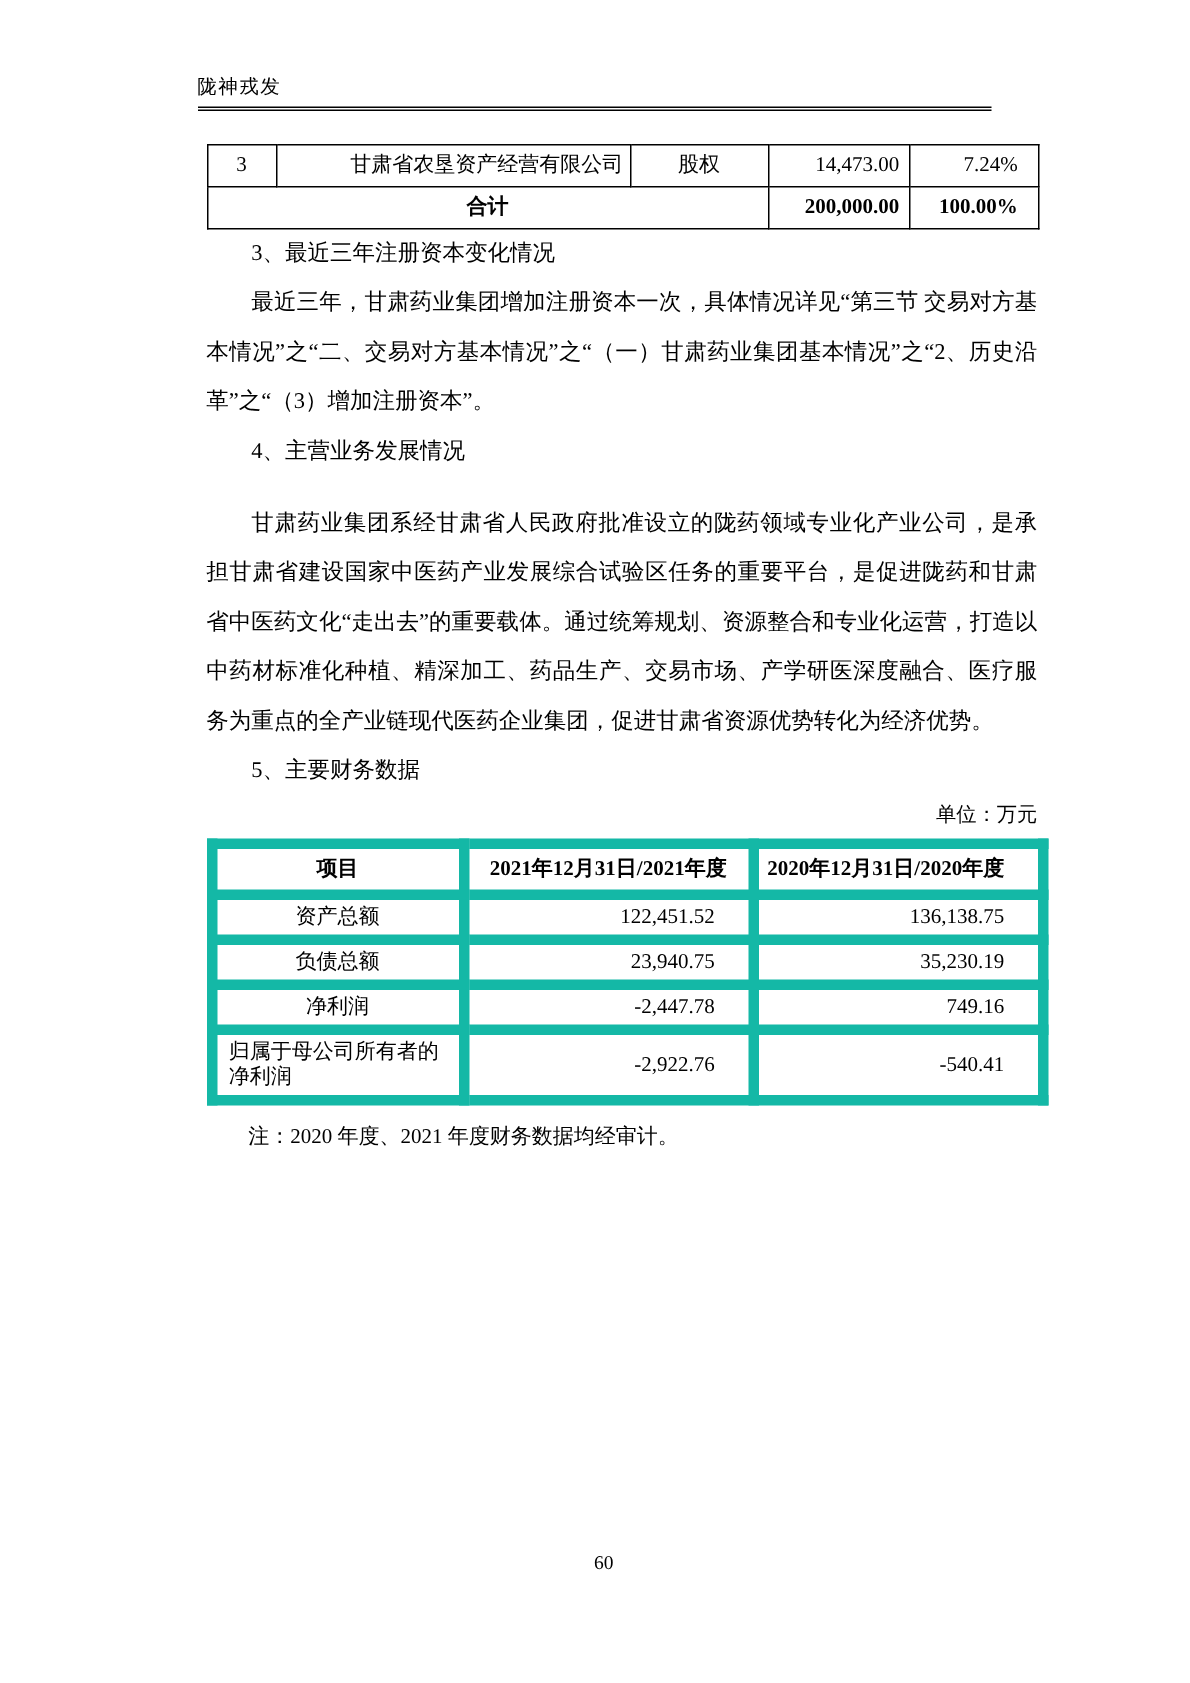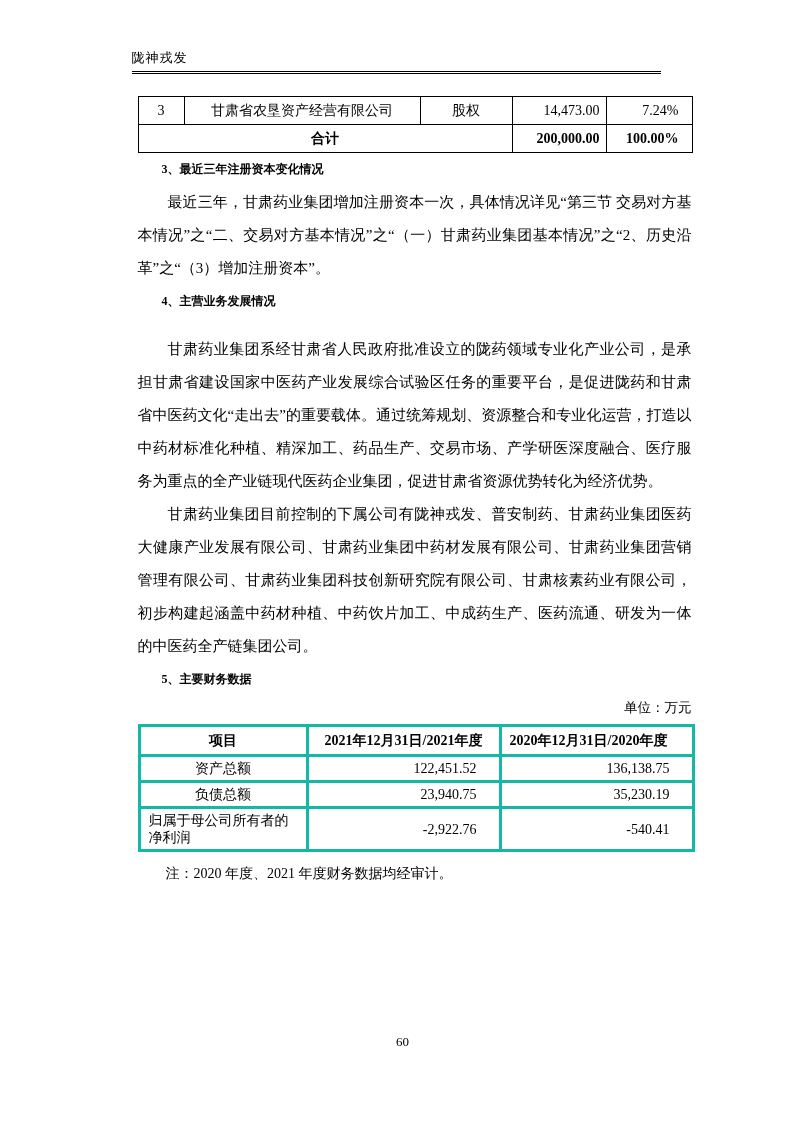--- a/index.html
+++ b/index.html
@@ -39,53 +39,53 @@
   
   .sh-table { border: 1px solid #000; }
   .sh-table td {
     border: 1px solid #000;
     font-size: 14px;
     line-height: 17px;
     padding: 5px 4px;
     vertical-align: middle;
   }
   .sh-table .c-no    { width: 46px;  text-align: center; }
-  .sh-table .c-name  { width: 236px; text-align: center; padding-left: 4px; }
+  .sh-table .c-name  { width: 236px; text-align: right; padding-left: 4px; }
   .sh-table .c-type  { width: 92px;  text-align: center; }
   .sh-table .c-amt   { width: 94px;  text-align: right; padding-right: 6px; }
   .sh-table .c-ratio { width: 86px;  text-align: right; padding-right: 13px; }
   .sh-table .total td { font-weight: bold; }
   .sh-table .total .c-merged { text-align: center; }
 
   
   .section-heading {
-    font-size: 12px;
+    font-size: 15px;
     line-height: 33px;
-    font-weight: bold;
+    font-weight: normal;
     text-indent: 2em;
   }
   .heading-space-after { margin-bottom: 15px; }
   .body-para {
     font-size: 15px;
     line-height: 33px;
     text-align: justify;
     text-indent: 2em;
   }
   .unit-label {
     font-size: 13.5px;
     line-height: 20px;
     text-align: right;
     margin-top: 2px;
     margin-bottom: 6px;
   }
 
   
   .fin-table { border: 2px solid #000; }
   .fin-table th, .fin-table td {
-    border: 3px solid #14b8a6;
+    border: 7px solid #14b8a6;
     font-size: 14px;
     line-height: 17px;
     vertical-align: middle;
   }
   .fin-table th { padding: 5px 4px; font-weight: bold; text-align: center; }
   .fin-table td { padding: 3px 4px; }
   .fin-table .c-label { width: 168px; text-align: center; }
   .fin-table .c-y1, .fin-table .c-y2 { width: 193px; text-align: right; padding-right: 22px; }
   .fin-table td.left-label { text-align: left; padding-left: 8px; }
 
@@ -129,21 +129,20 @@
         <td class="c-ratio">100.00%</td>
       </tr>
     </tbody>
       </table>
 
     <div class="section-heading">3、最近三年注册资本变化情况</div>
     <p class="body-para">最近三年，甘肃药业集团增加注册资本一次，具体情况详见“第三节 交易对方基本情况”之“二、交易对方基本情况”之“（一）甘肃药业集团基本情况”之“2、历史沿革”之“（3）增加注册资本”。</p>
 
     <div class="section-heading heading-space-after">4、主营业务发展情况</div>
     <p class="body-para">甘肃药业集团系经甘肃省人民政府批准设立的陇药领域专业化产业公司，是承担甘肃省建设国家中医药产业发展综合试验区任务的重要平台，是促进陇药和甘肃省中医药文化“走出去”的重要载体。通过统筹规划、资源整合和专业化运营，打造以中药材标准化种植、精深加工、药品生产、交易市场、产学研医深度融合、医疗服务为重点的全产业链现代医药企业集团，促进甘肃省资源优势转化为经济优势。</p>
-    <p class="body-para">甘肃药业集团目前控制的下属公司有陇神戎发、普安制药、甘肃药业集团医药大健康产业发展有限公司、甘肃药业集团中药材发展有限公司、甘肃药业集团营销管理有限公司、甘肃药业集团科技创新研究院有限公司、甘肃核素药业有限公司，初步构建起涵盖中药材种植、中药饮片加工、中成药生产、医药流通、研发为一体的中医药全产链集团公司。</p>
 
     <div class="section-heading">5、主要财务数据</div>
     <div class="unit-label">单位：万元</div>
 
     <table class="fin-table">
       <tbody>
           <tr>
         <th class="c-label">项目</th>
         <th class="c-y1" style="text-align:center;padding-right:4px;">2021年12月31日/2021年度</th>
         <th class="c-y2" style="text-align:center;padding-right:20px;">2020年12月31日/2020年度</th>
@@ -152,20 +151,25 @@
         <td class="c-label">资产总额</td>
         <td class="c-y1">122,451.52</td>
         <td class="c-y2">136,138.75</td>
       </tr>
       <tr>
         <td class="c-label">负债总额</td>
         <td class="c-y1">23,940.75</td>
         <td class="c-y2">35,230.19</td>
       </tr>
       <tr>
+        <td class="c-label">净利润</td>
+        <td class="c-y1">-2,447.78</td>
+        <td class="c-y2">749.16</td>
+      </tr>
+      <tr>
         <td class="c-label left-label">归属于母公司所有者的净利润</td>
         <td class="c-y1">-2,922.76</td>
         <td class="c-y2">-540.41</td>
       </tr>
     </tbody>
       </table>
 
     <div class="table-footnote">注：2020 年度、2021 年度财务数据均经审计。</div>
   </div>
 

